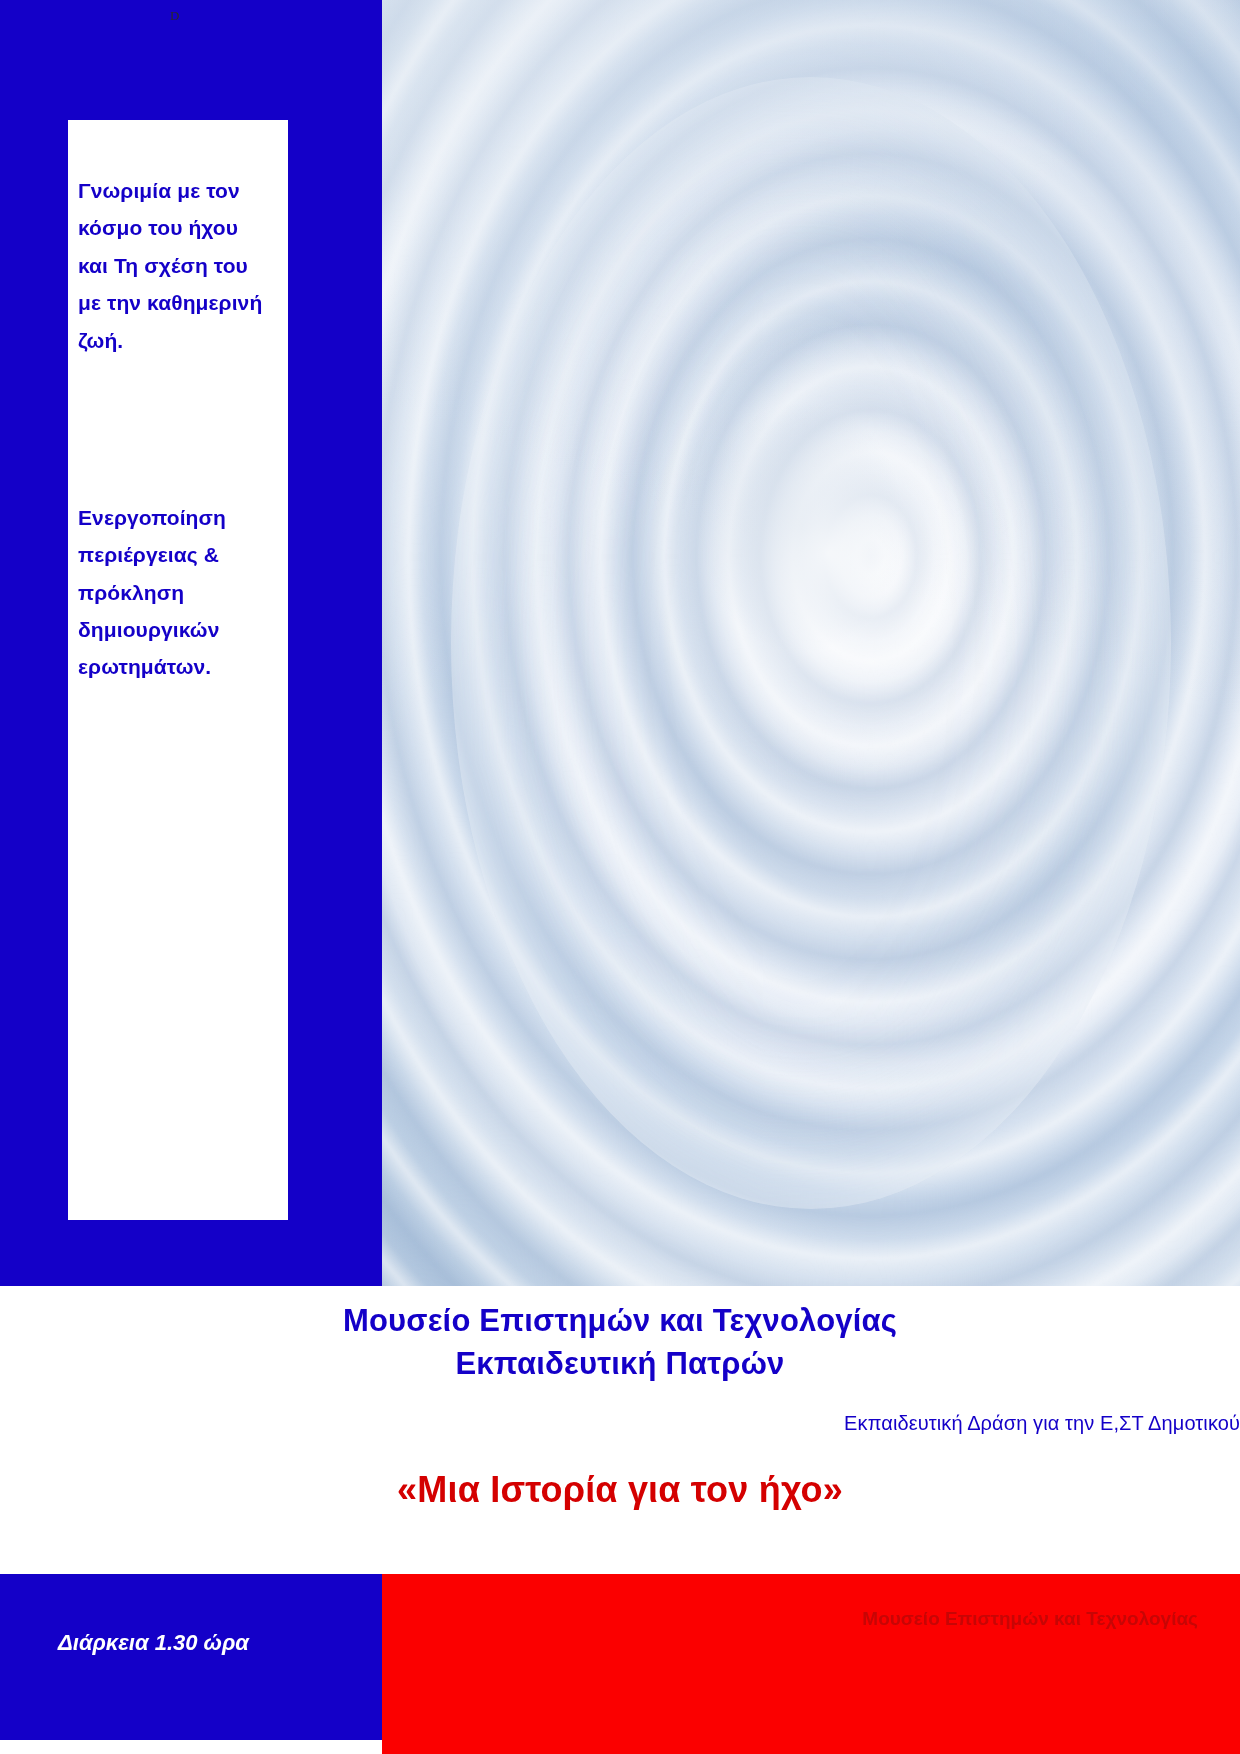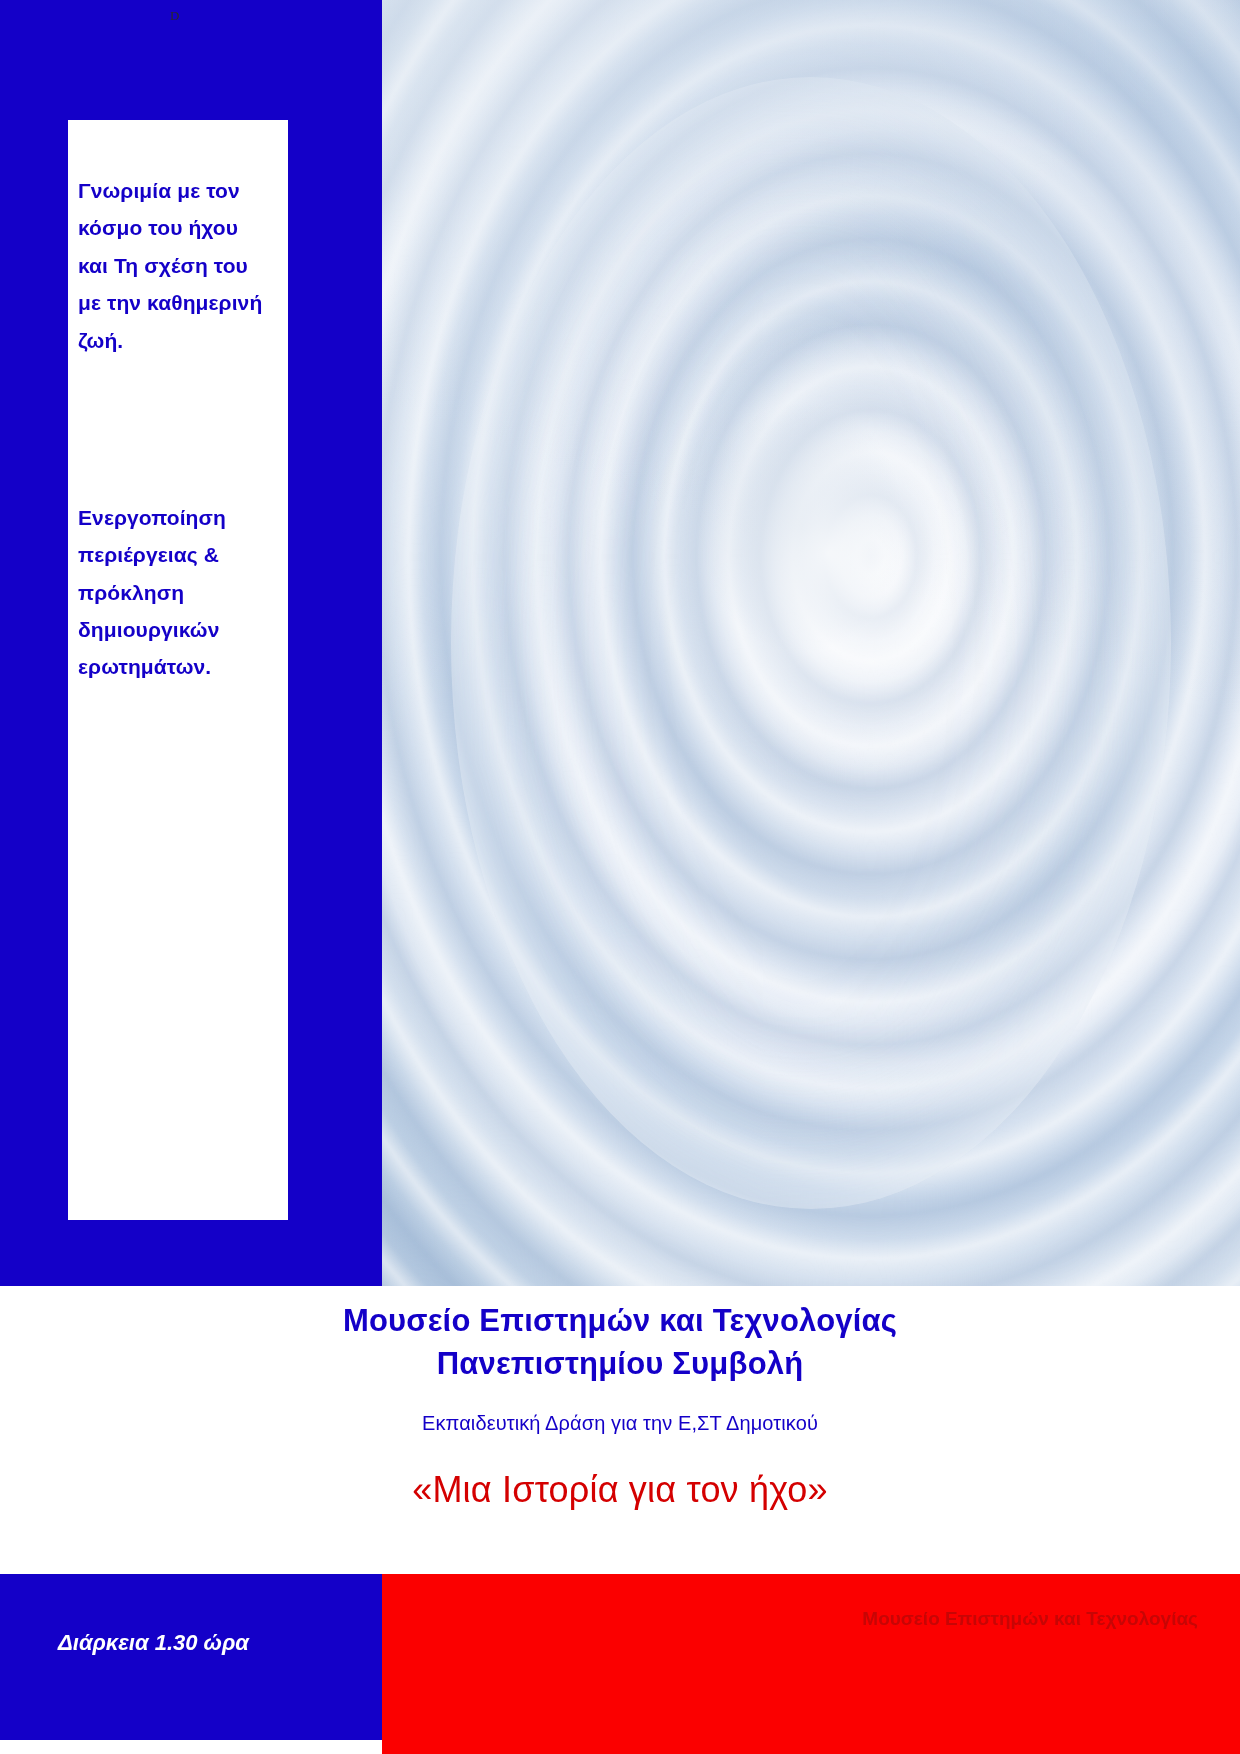--- a/index.html
+++ b/index.html
@@ -149,24 +149,25 @@
     line-height: 1.38;
     margin: 0;
     letter-spacing: 0.2px;
   }
   .subtitle {
     color: #1400c8;
     font-size: 20px;
     margin: 0;
     padding-top: 26px;
     letter-spacing: 0.1px;
+    text-align: right;
   }
   .main-title {
     color: #d40000;
-    font-weight: normal;
+    font-weight: bold;
     font-size: 36px;
     margin: 0;
     padding-top: 34px;
     letter-spacing: 0.2px;
   }
 
   
   .bottom-bar {
     position: absolute;
     left: 0;
@@ -239,21 +240,21 @@
       <p class="tb-para">Γνωριμία με τον κόσμο του ήχου και Τη σχέση του με την καθημερινή ζωή.</p>
       <div class="tb-gap-1"></div>
       <div class="tb-gap-2"></div>
       <p class="tb-para">Ενεργοποίηση περιέργειας &amp; πρόκληση δημιουργικών ερωτημάτων.</p>
     </div>
 
   </div>
 
   <div class="mid-band">
     <p class="museum-title">Μουσείο Επιστημών και Τεχνολογίας</p>
-    <p class="museum-title-2">Πανεπιστημίου Συμβολή</p>
+    <p class="museum-title-2">Εκπαιδευτική Πατρών</p>
     <p class="subtitle">Εκπαιδευτική Δράση για την Ε,ΣΤ Δημοτικού</p>
     <p class="main-title">«Μια Ιστορία για τον ήχο»</p>
   </div>
 
   <div class="bottom-bar">
     <div class="bottom-blue"></div>
     <div class="bottom-red"></div>
     <div class="duration">Διάρκεια  1.30 ώρα</div>
     <div class="contact">
       <div>Μουσείο Επιστημών και Τεχνολογίας</div>

